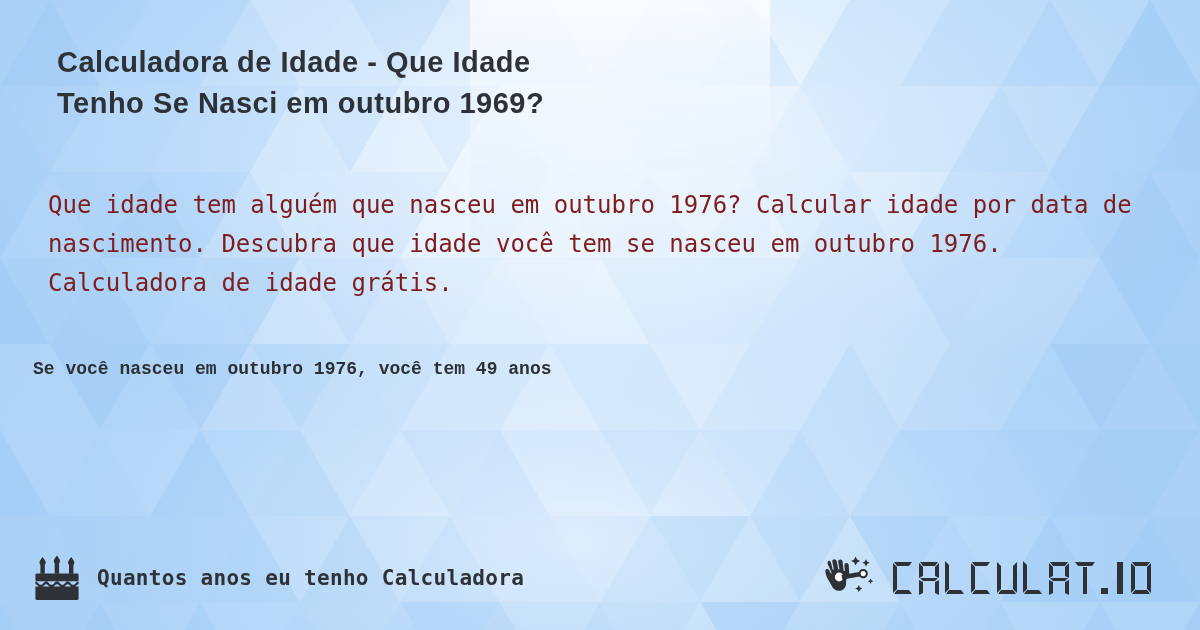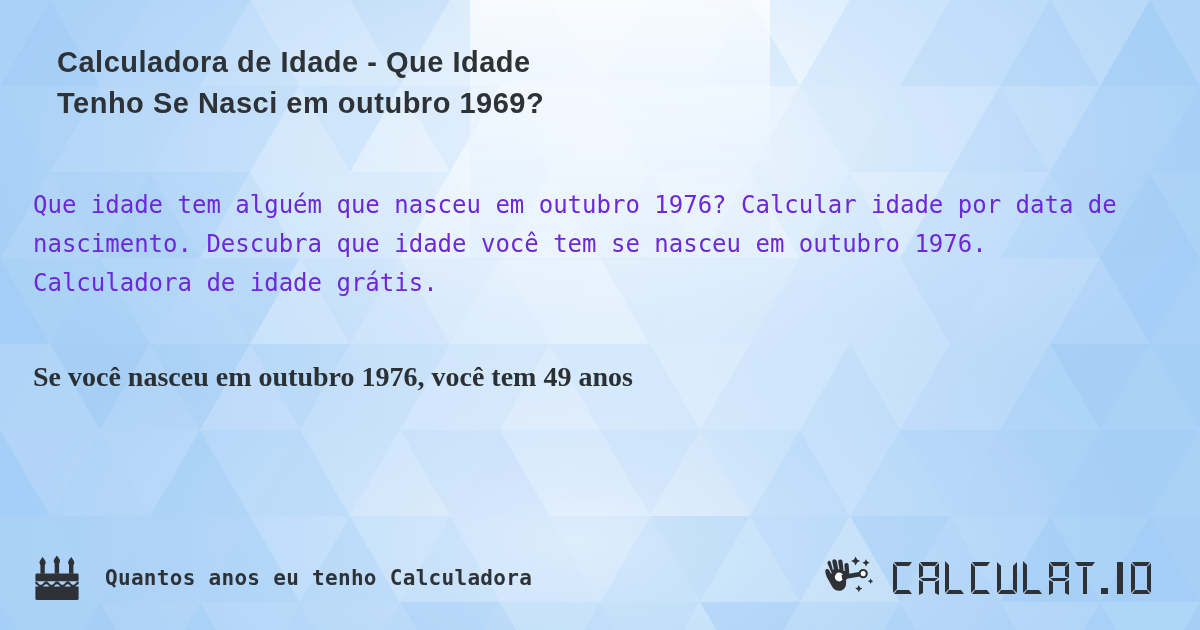--- a/index.html
+++ b/index.html
@@ -44,59 +44,59 @@
     font-weight: bold;
     font-size: 29px;
     line-height: 1.42;
     letter-spacing: 0.5px;
     color: #2e3236;
     margin-left: 24px;
   }
 
   .lede {
     position: absolute;
-    left: 33px;
+    left: 48px;
     top: 186px;
     width: 1110px;
     font-family: "DejaVu Sans Mono", monospace;
     font-weight: normal;
     font-size: 24px;
     line-height: 1.62;
-    color: #6d28d9;
+    color: #7f1d1d;
   }
 
   .answer {
     position: absolute;
     left: 33px;
     top: 356px;
     width: 1060px;
-    font-family: Liberation Serif, serif;
+    font-family: Liberation Mono, monospace;
     font-weight: bold;
-    font-size: 28px;
+    font-size: 18px;
     line-height: 1.52;
     color: #2b3034;
   }
 
   
   .footer {
     position: absolute;
     left: 0;
     top: 548px;
     width: 1200px;
     height: 60px;
     padding: 0 33px;
     display: flex;
     align-items: center;
     justify-content: space-between;
   }
 
   .footer-left {
     display: flex;
     align-items: center;
-    gap: 24px;
+    gap: 16px;
     text-align: center;
   }
 
   .cake-icon { display:block; }
 
   .footer-label {
     font-family: "DejaVu Sans Mono", monospace;
     font-weight: bold;
     font-size: 21px;
     letter-spacing: 0.3px;

